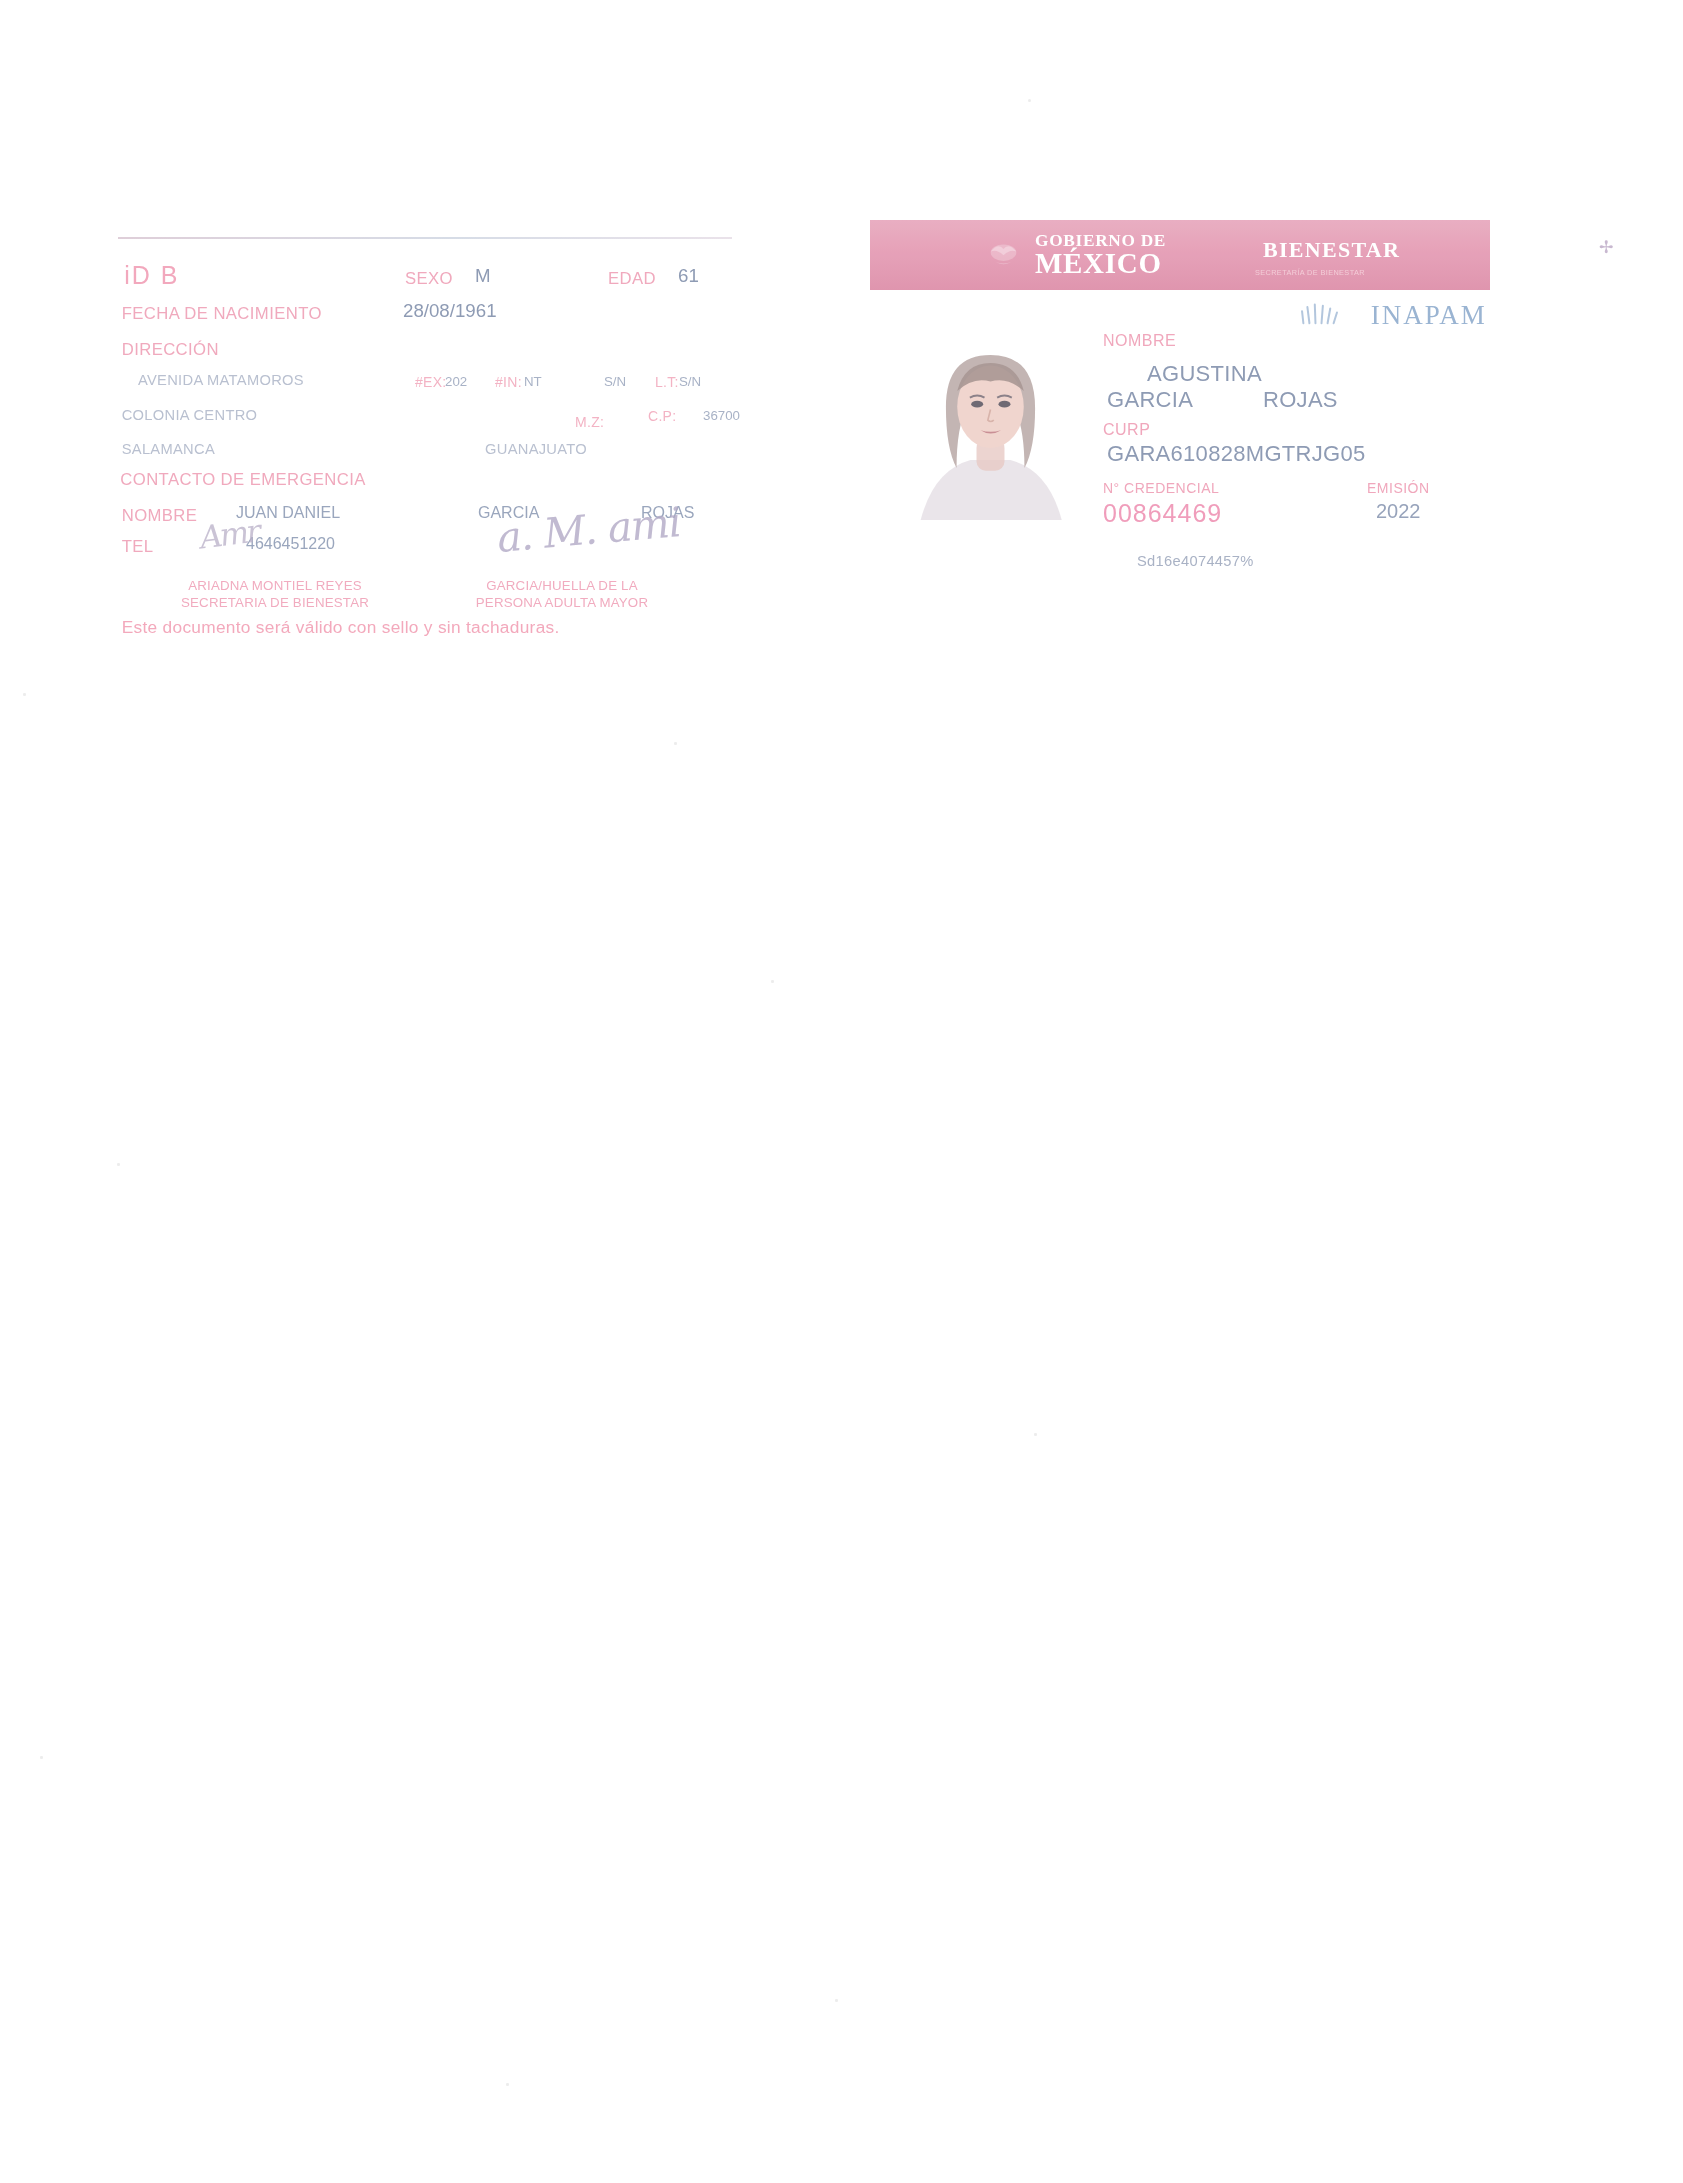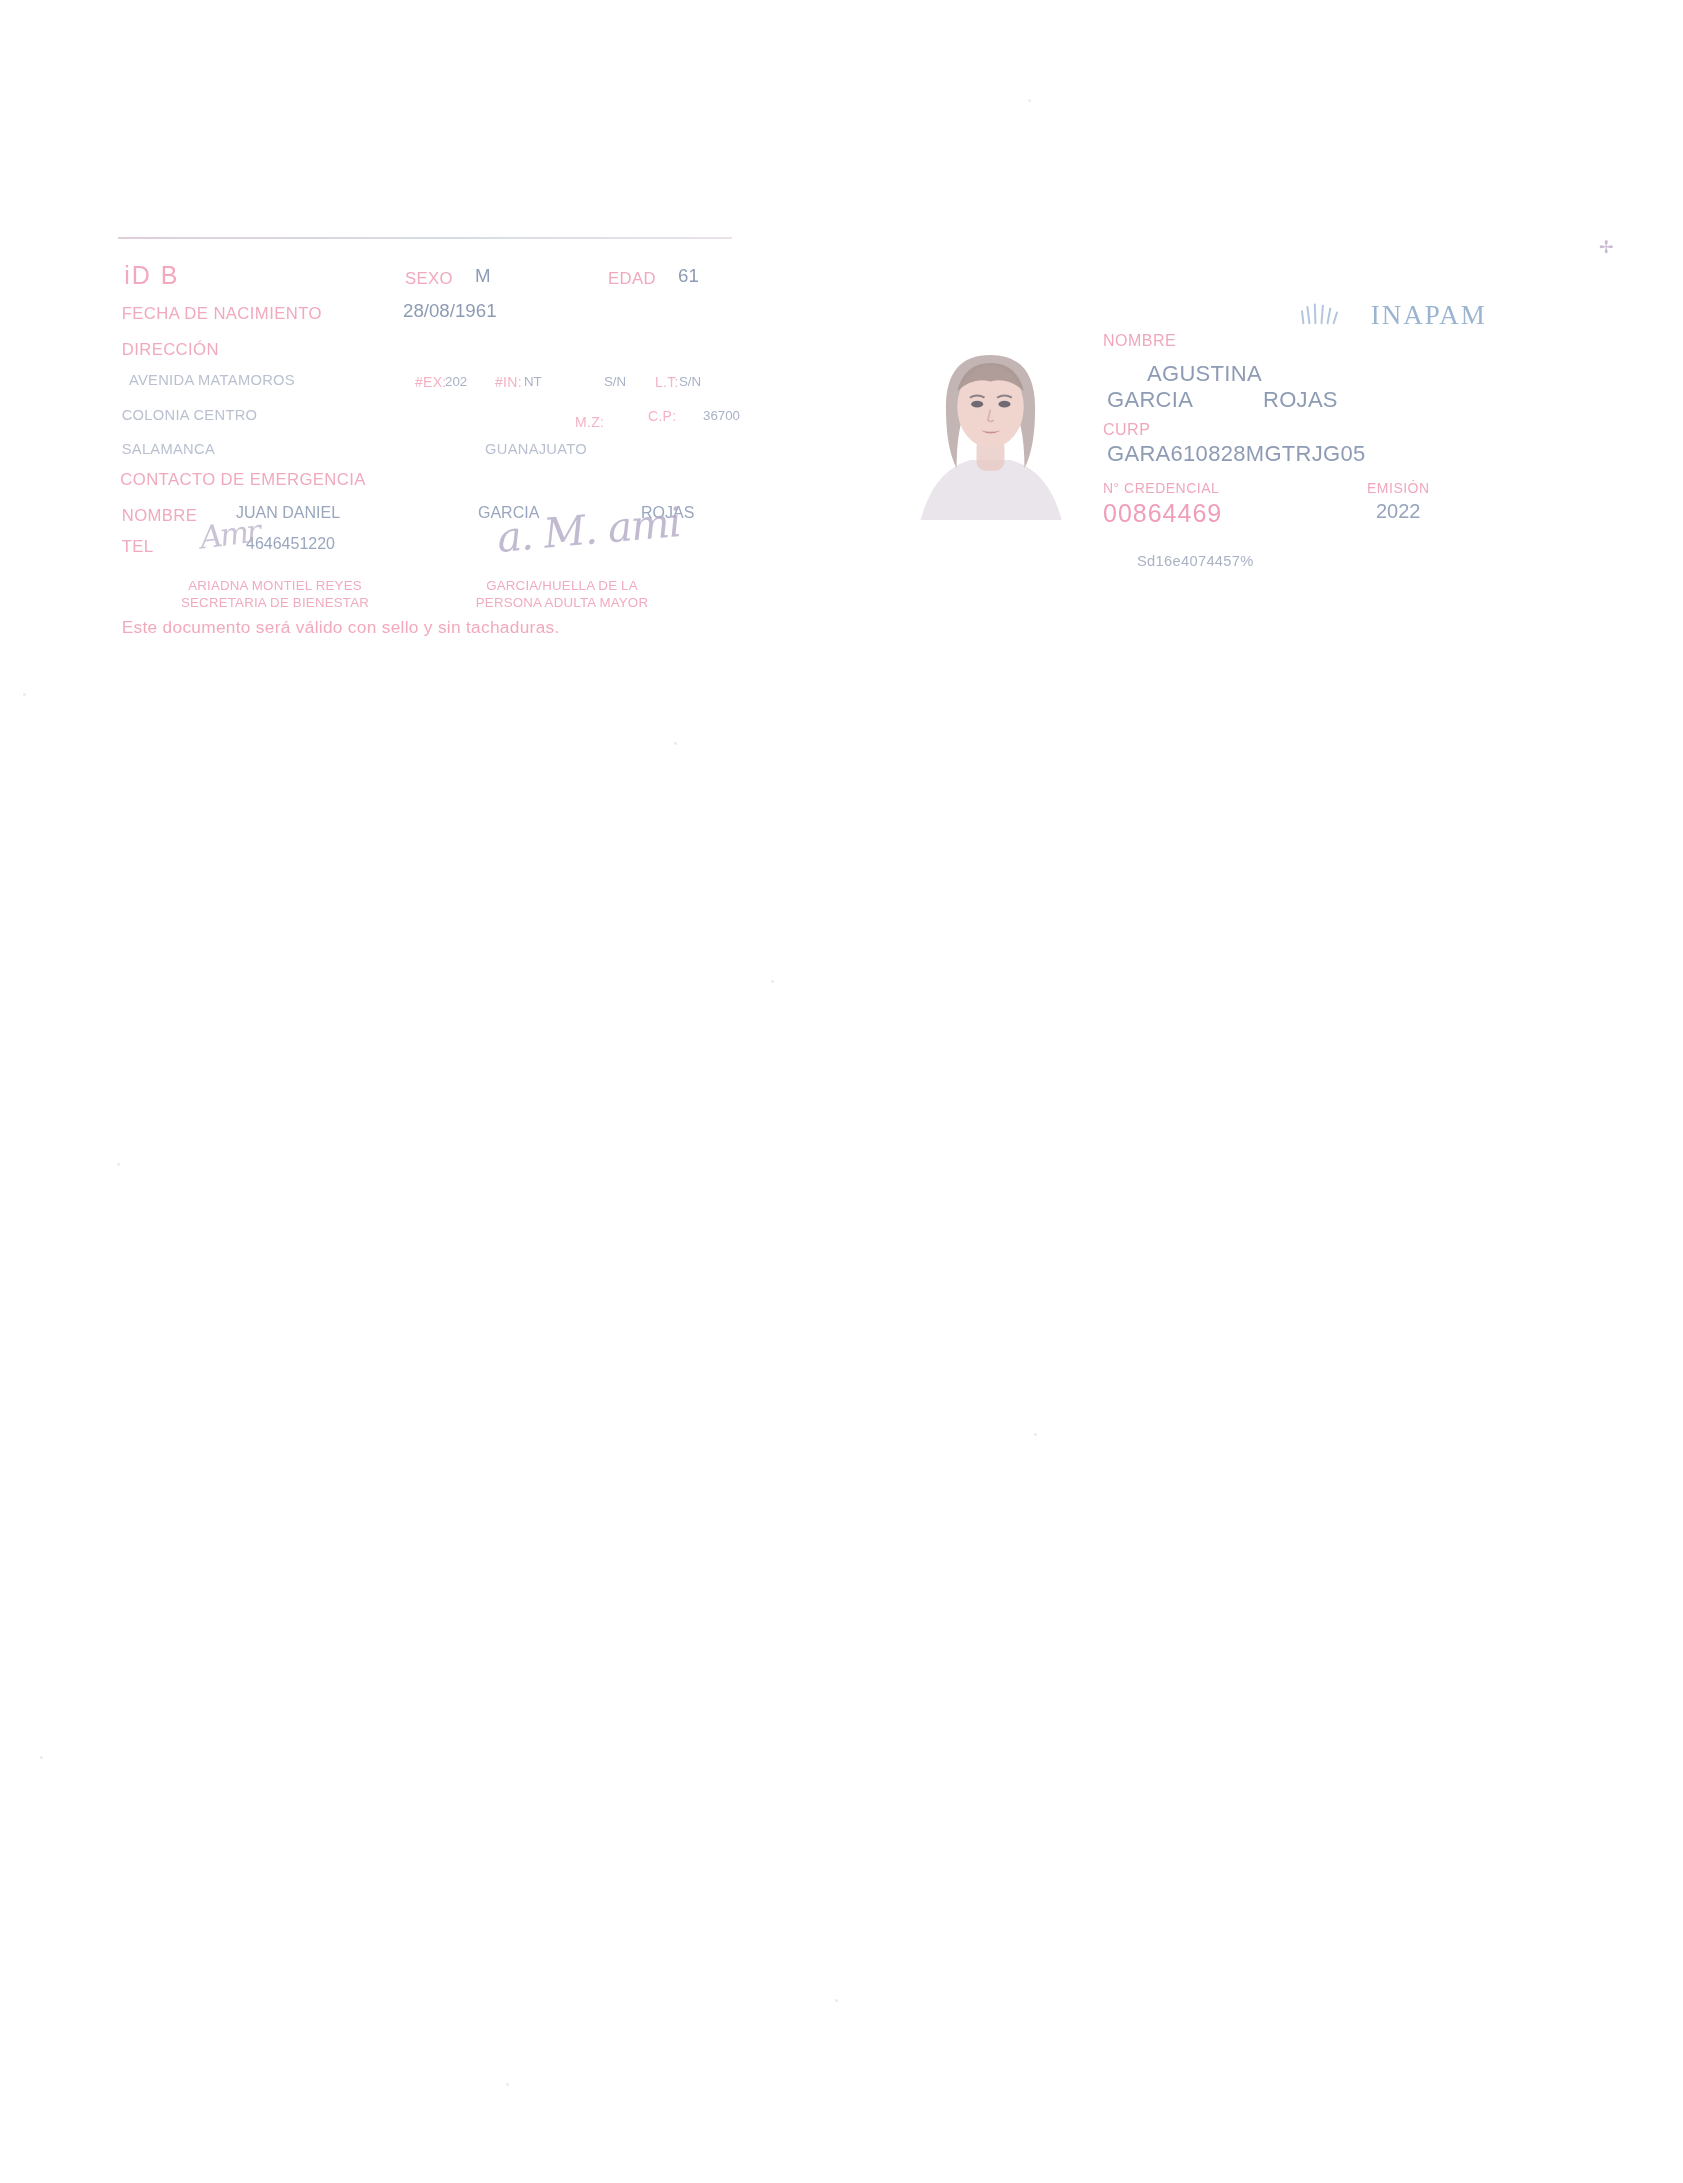--- a/index.html
+++ b/index.html
@@ -293,21 +293,21 @@
     <div class="val-dark" style="left:360px;top:28px;">M</div>
 
     <div class="lbl" style="left:493px;top:32px;">EDAD</div>
     <div class="val-dark" style="left:563px;top:28px;">61</div>
 
     <div class="lbl" style="left:6.7px;top:67px;">FECHA DE NACIMIENTO</div>
     <div class="val-dark" style="left:288px;top:63px;">28/08/1961</div>
 
     <div class="lbl" style="left:6.7px;top:103px;">DIRECCIÓN</div>
 
-    <div class="addr-line" style="left:14px;top:135px;">AVENIDA MATAMOROS</div>
+    <div class="addr-line" style="left:23px;top:135px;">AVENIDA MATAMOROS</div>
     <div class="sm-lbl" style="left:300px;top:137px;">#EX:</div>
     <div class="sm-val" style="left:330px;top:137px;">202</div>
     <div class="sm-lbl" style="left:380px;top:137px;">#IN:</div>
     <div class="sm-val" style="left:409px;top:137px;">NT</div>
     <div class="sm-lbl" style="left:460px;top:137px;margin-top:40px;">M.Z:</div>
     <div class="sm-val" style="left:489px;top:137px;">S/N</div>
     <div class="sm-lbl" style="left:540px;top:137px;">L.T:</div>
     <div class="sm-val" style="left:564px;top:137px;">S/N</div>
 
     <div class="addr-line" style="left:6.7px;top:170px;">COLONIA CENTRO</div>
@@ -338,20 +338,33 @@
     </div>
 
     <div class="footer-note">Este documento será válido con sello y sin tachaduras.</div>
   </div>
 
   <div class="sig1">Amr</div>
   <div class="sig2">a. M. ami</div>
 
   <div class="front-card">
 
+    <div class="gob-band">
+      <svg class="eagle" viewBox="0 0 64 64">
+        <ellipse cx="32" cy="30" rx="20" ry="13" fill="#ffffff" opacity=".45"></ellipse>
+        <path d="M12 28 Q24 14 32 24 Q40 14 52 28 Q42 24 32 34 Q22 24 12 28 Z" fill="#ffffff" opacity=".75"></path>
+        <path d="M20 44 Q32 52 44 44 Q32 50 20 44 Z" fill="#ffffff" opacity=".6"></path>
+      </svg>
+      <div class="gob-text">
+        <div class="l1">GOBIERNO DE</div>
+        <div class="l2">MÉXICO</div>
+      </div>
+      <div class="bienestar">BIENESTAR</div>
+      <div class="bienestar-sub">SECRETARÍA DE BIENESTAR</div>
+    </div>
 
     <svg class="inapam-burst" viewBox="0 0 64 40">
       <g stroke="#9ab4d2" stroke-width="3" stroke-linecap="round" fill="none">
         <line x1="8" y1="36" x2="6" y2="18"></line>
         <line x1="17" y1="36" x2="14" y2="12"></line>
         <line x1="26" y1="36" x2="25" y2="8"></line>
         <line x1="35" y1="36" x2="37" y2="10"></line>
         <line x1="44" y1="36" x2="48" y2="14"></line>
         <line x1="53" y1="36" x2="58" y2="20"></line>
       </g>

